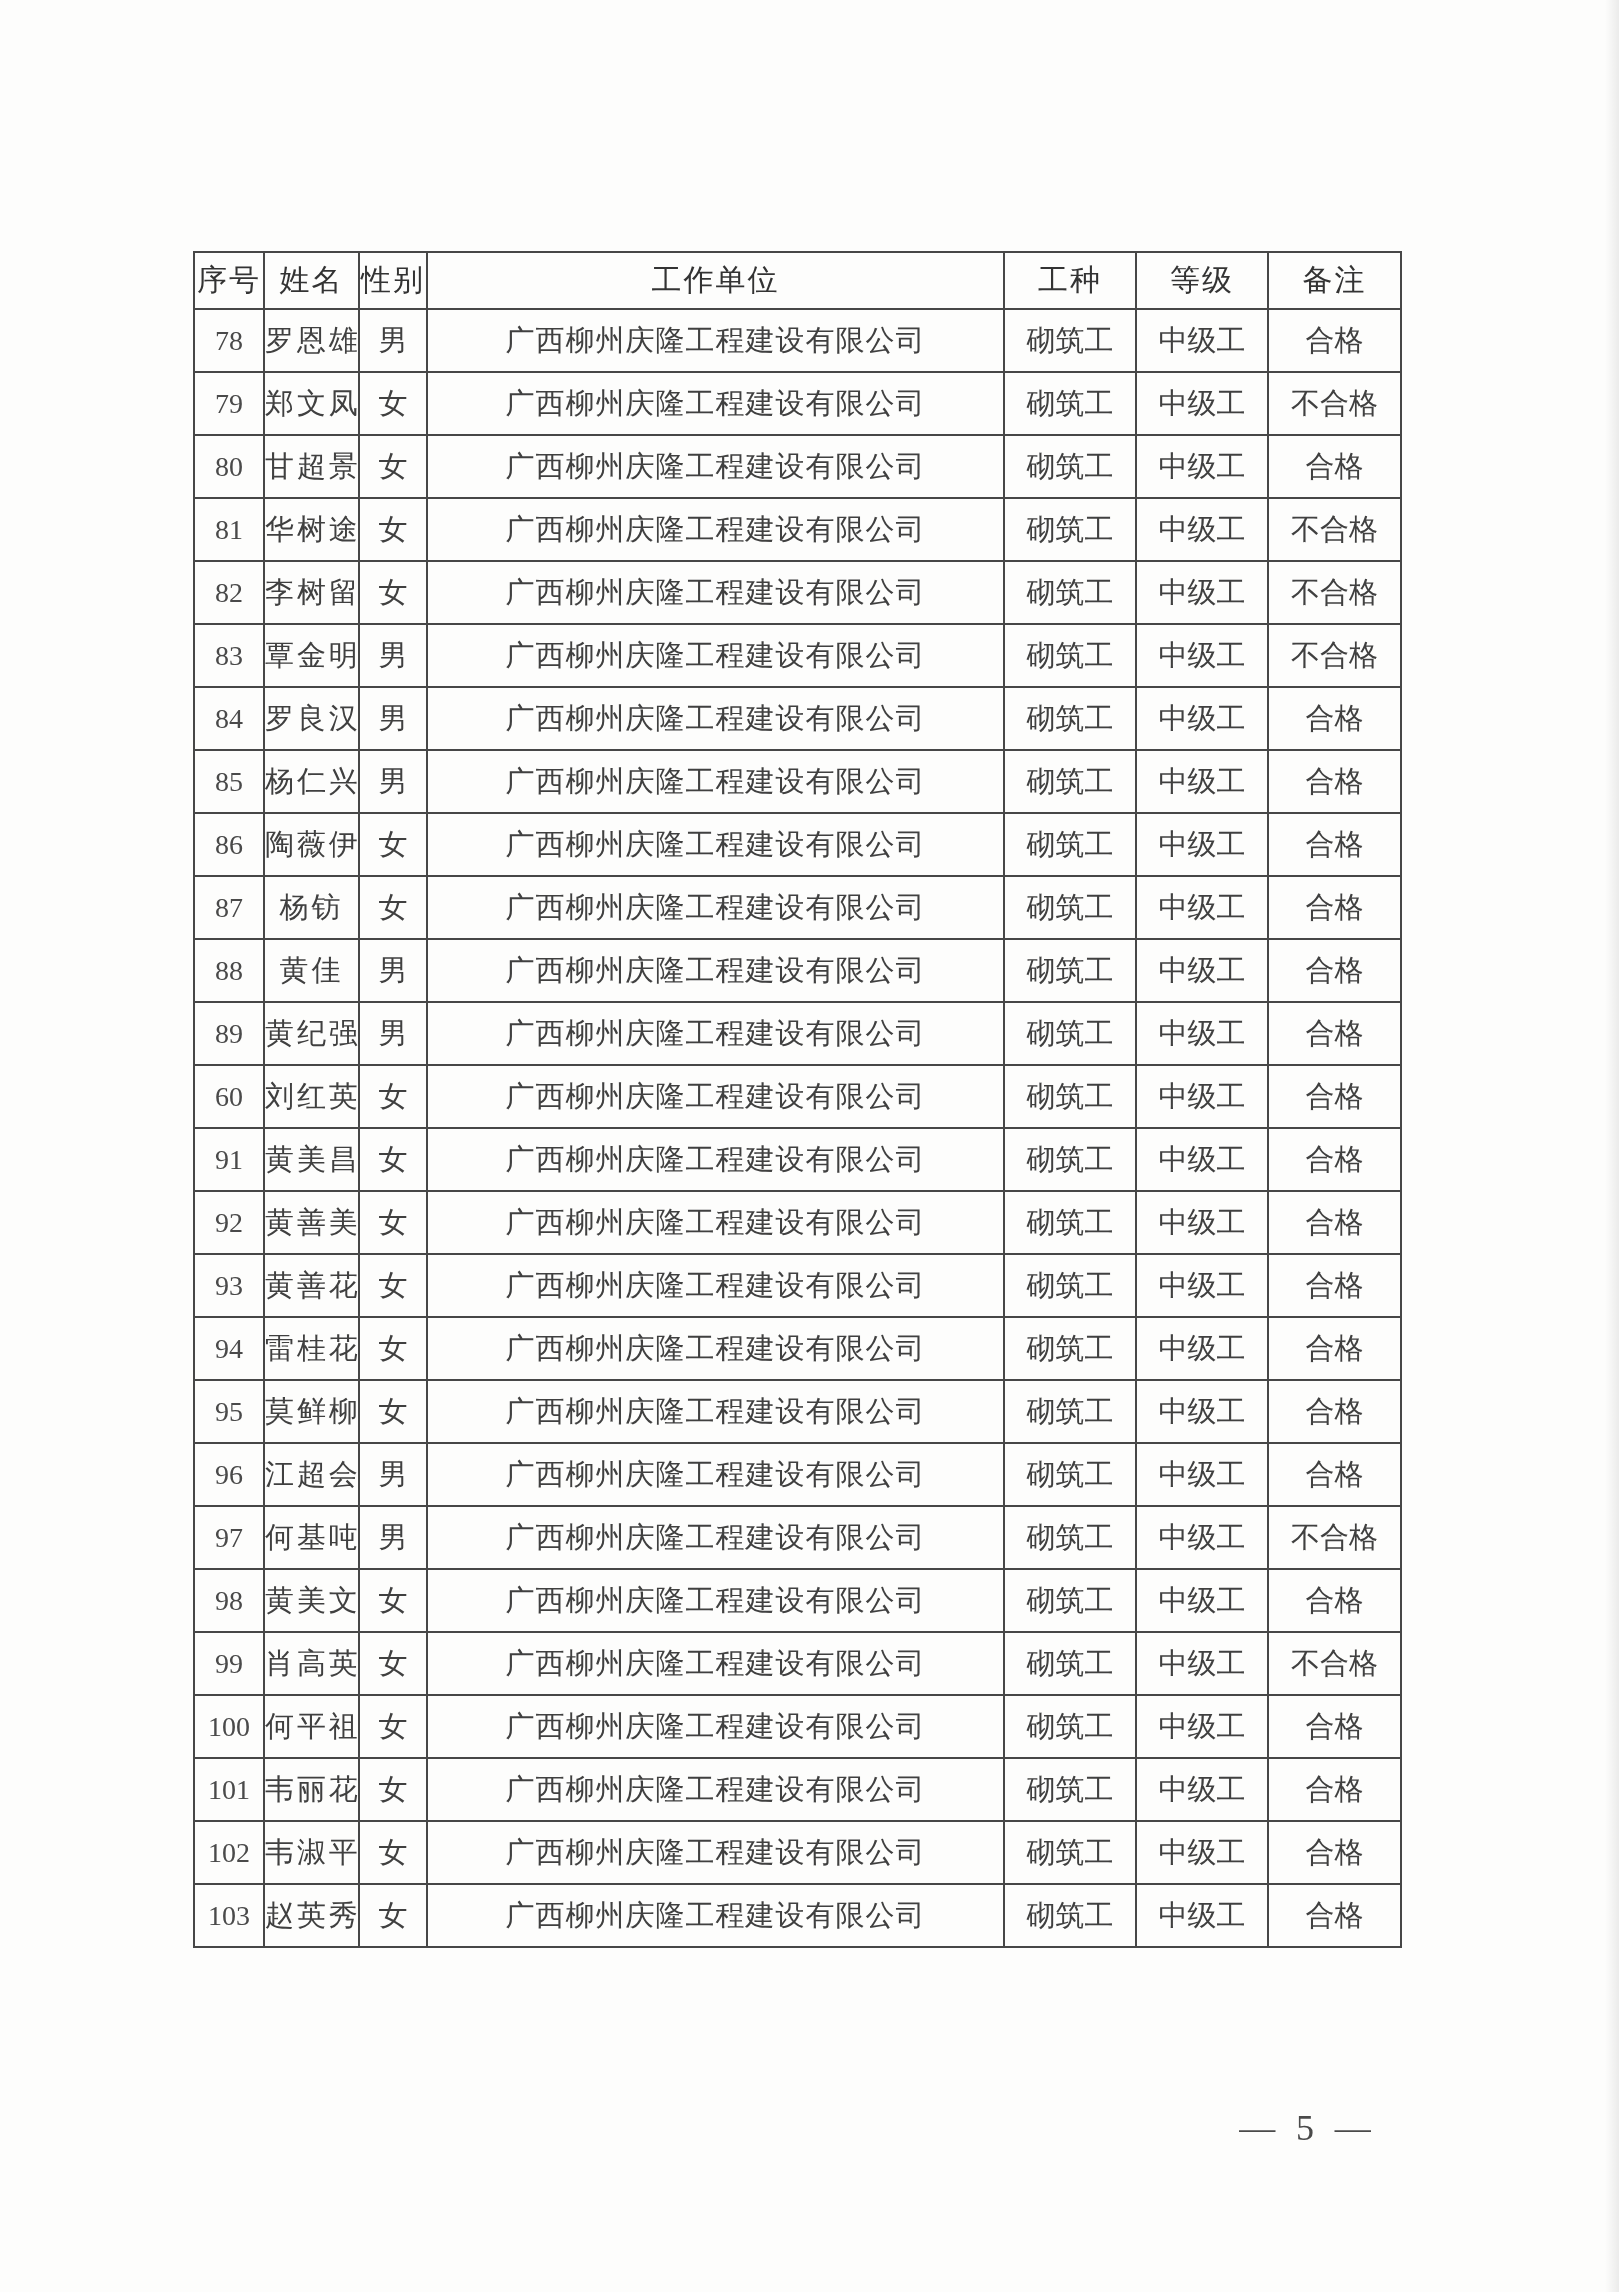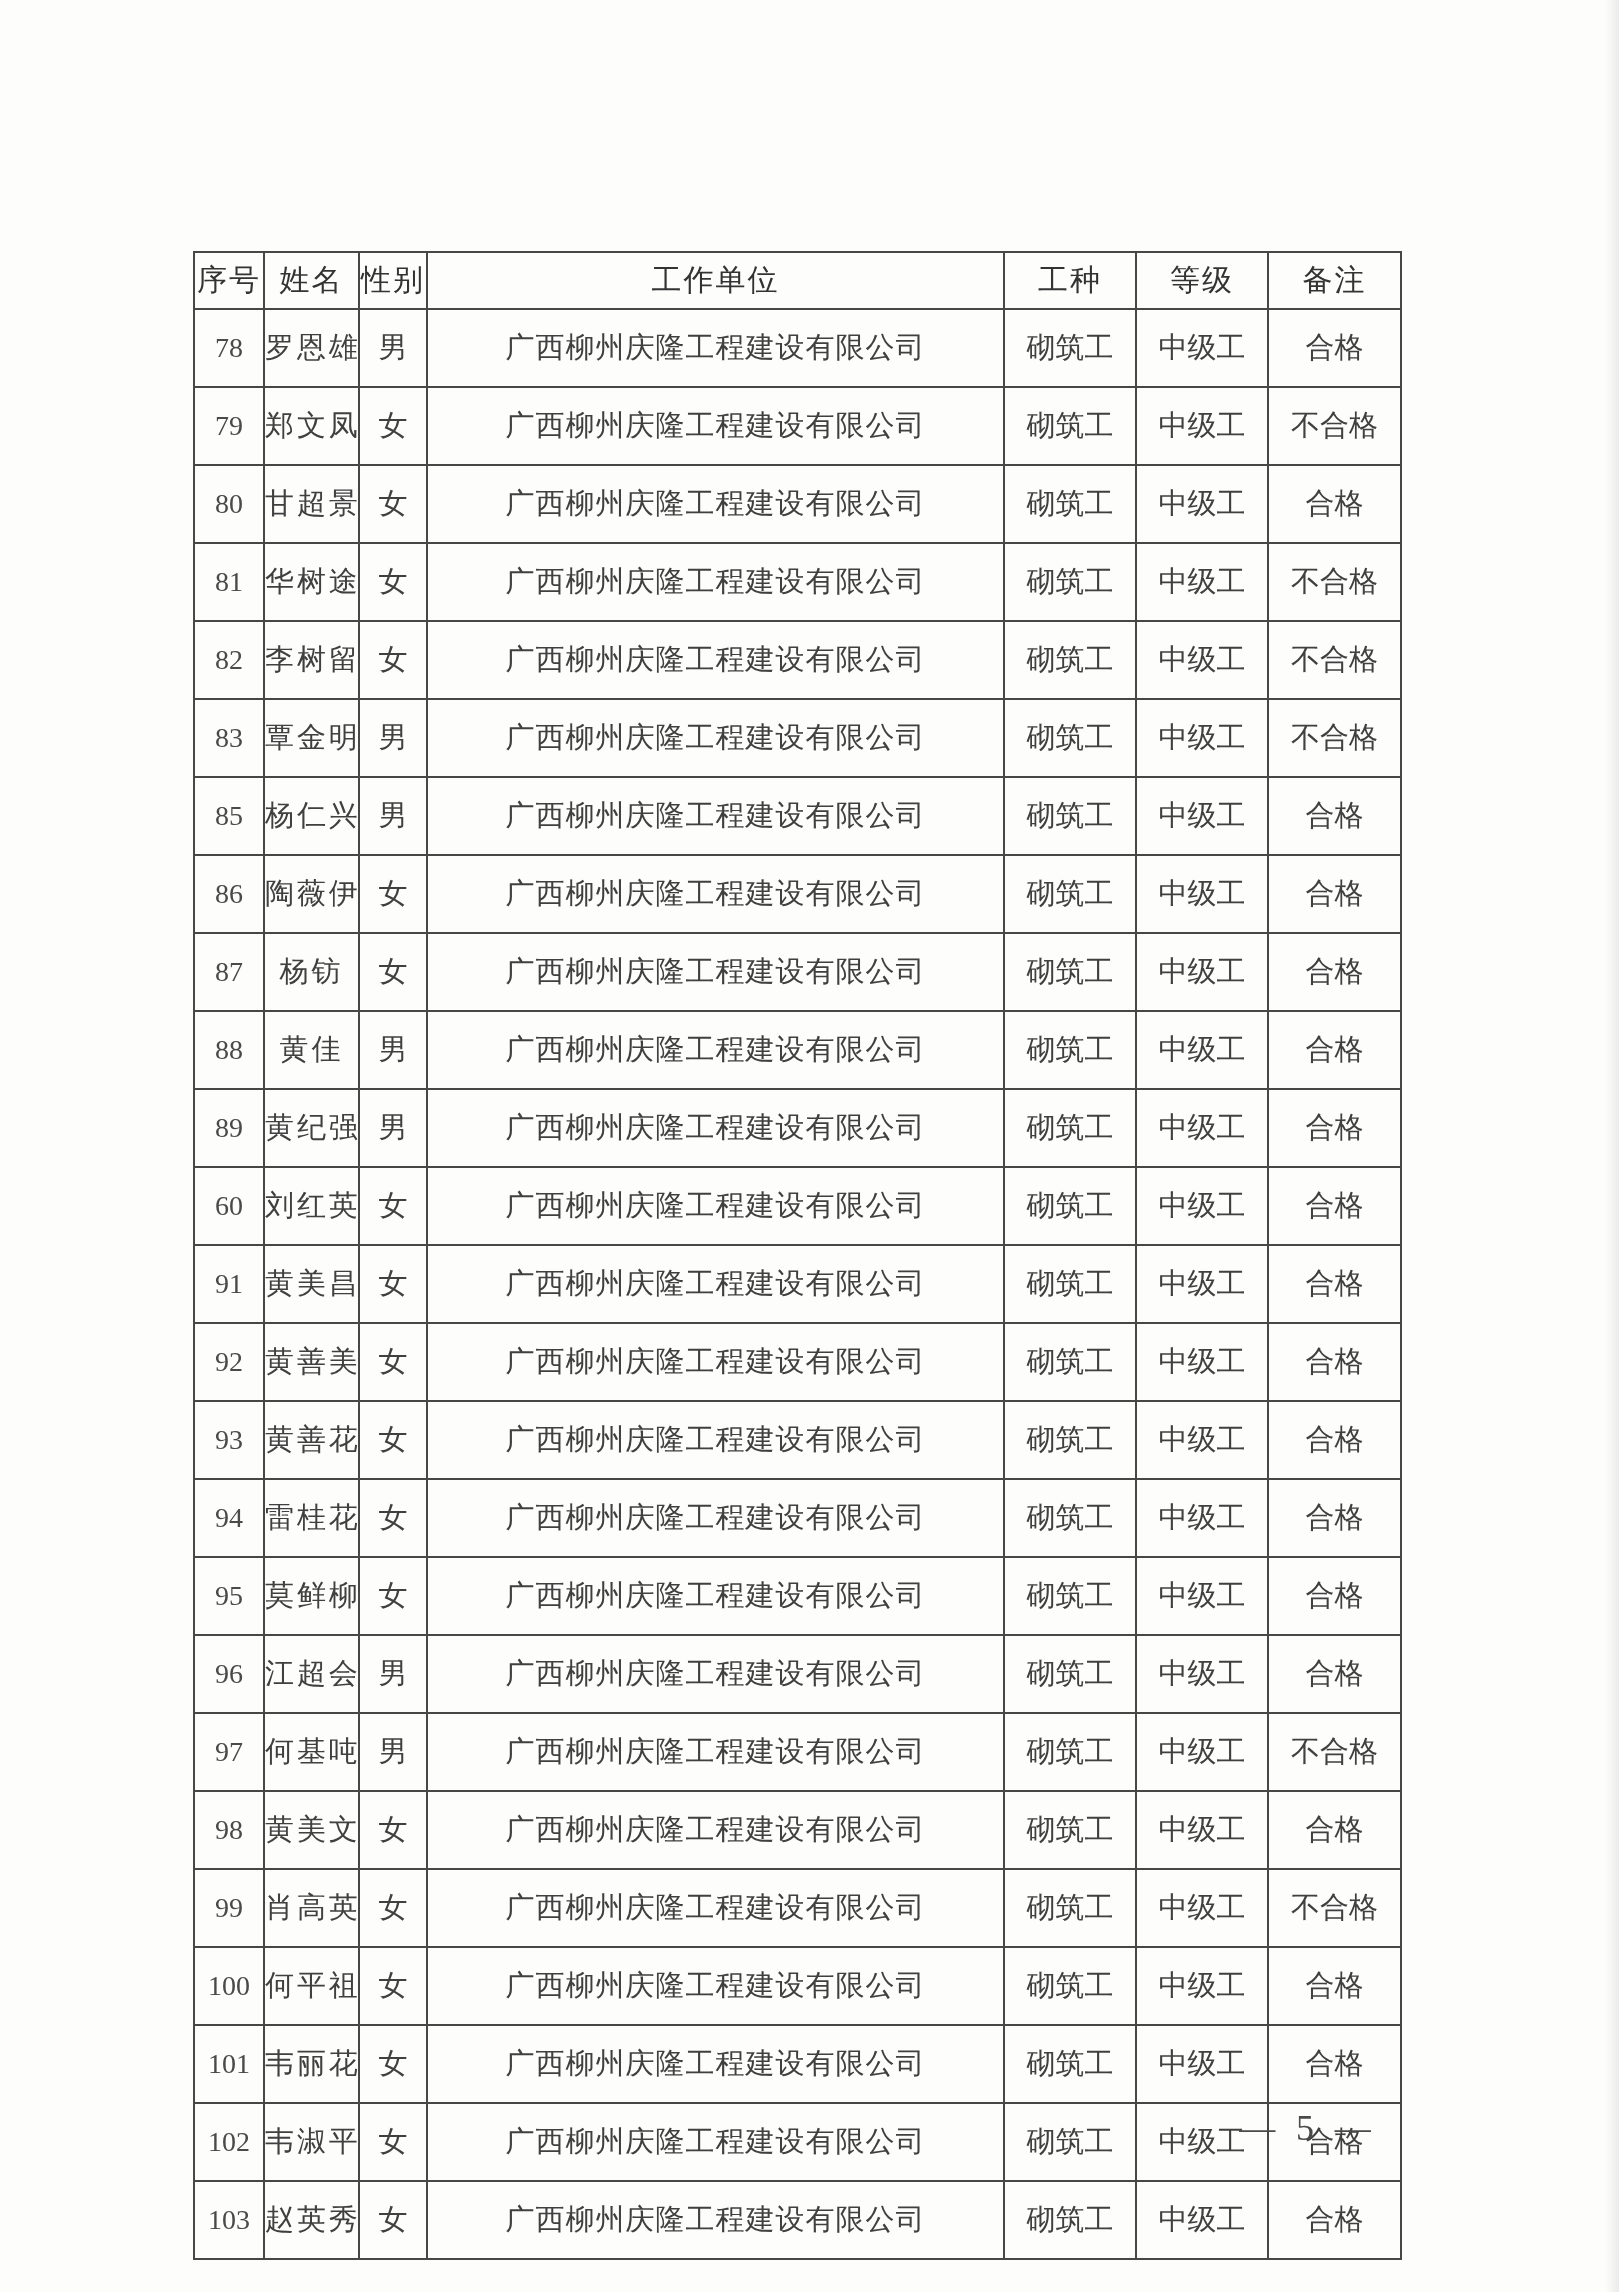--- a/index.html
+++ b/index.html
@@ -42,21 +42,21 @@
     text-align: center;
     vertical-align: middle;
     padding: 0;
     overflow: hidden;
     white-space: nowrap;
   }
   .results-table {
     border: 2.9px solid #3d3d3d;
   }
   thead tr { height: 57px; }
-  tbody tr { height: 78px; }
+  tbody tr { height: 63px; }
   .results-table th {
     font-size: 30px;
     font-weight: normal;
     color: #333333;
     letter-spacing: 2px;
   }
   .results-table td {
     font-size: 29px;
     color: #404040;
   }
@@ -153,20 +153,29 @@
         <tr>
       <td class="serial-cell">83</td>
       <td class="name-cell">覃金明</td>
       <td class="gender-cell">男</td>
       <td class="employer-cell">广西柳州庆隆工程建设有限公司</td>
       <td class="trade-cell">砌筑工</td>
       <td class="grade-cell">中级工</td>
       <td class="remark-cell">不合格</td>
     </tr>
         <tr>
+      <td class="serial-cell">84</td>
+      <td class="name-cell">罗良汉</td>
+      <td class="gender-cell">男</td>
+      <td class="employer-cell">广西柳州庆隆工程建设有限公司</td>
+      <td class="trade-cell">砌筑工</td>
+      <td class="grade-cell">中级工</td>
+      <td class="remark-cell">合格</td>
+    </tr>
+        <tr>
       <td class="serial-cell">85</td>
       <td class="name-cell">杨仁兴</td>
       <td class="gender-cell">男</td>
       <td class="employer-cell">广西柳州庆隆工程建设有限公司</td>
       <td class="trade-cell">砌筑工</td>
       <td class="grade-cell">中级工</td>
       <td class="remark-cell">合格</td>
     </tr>
         <tr>
       <td class="serial-cell">86</td>

